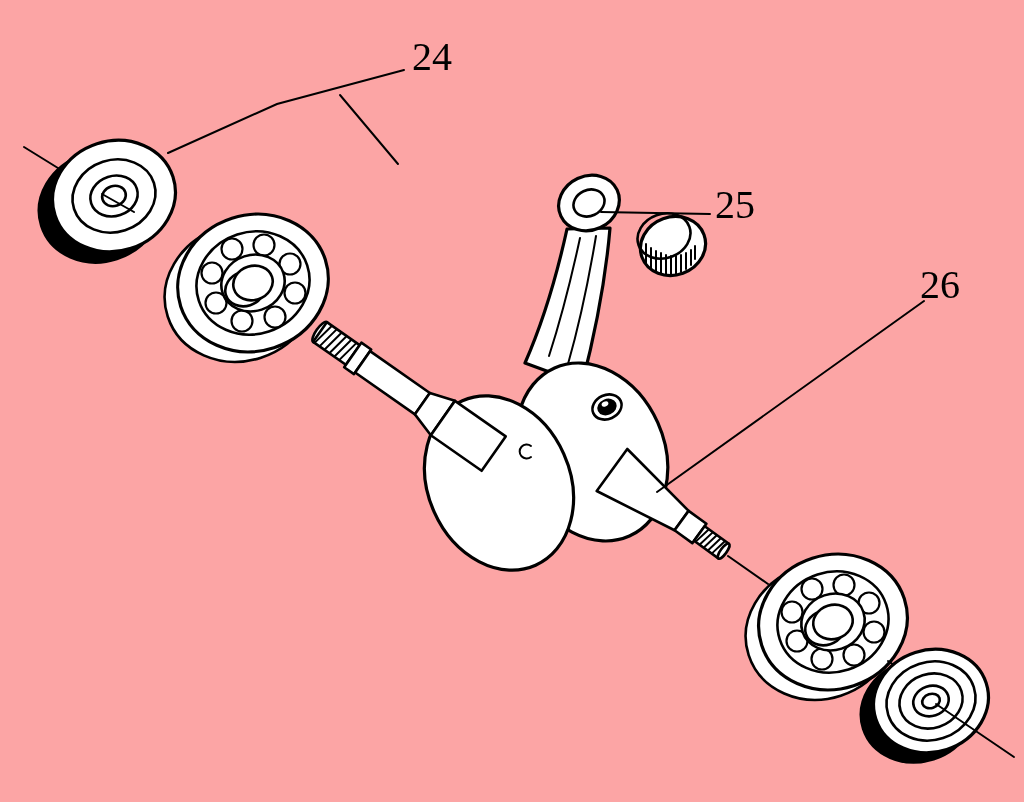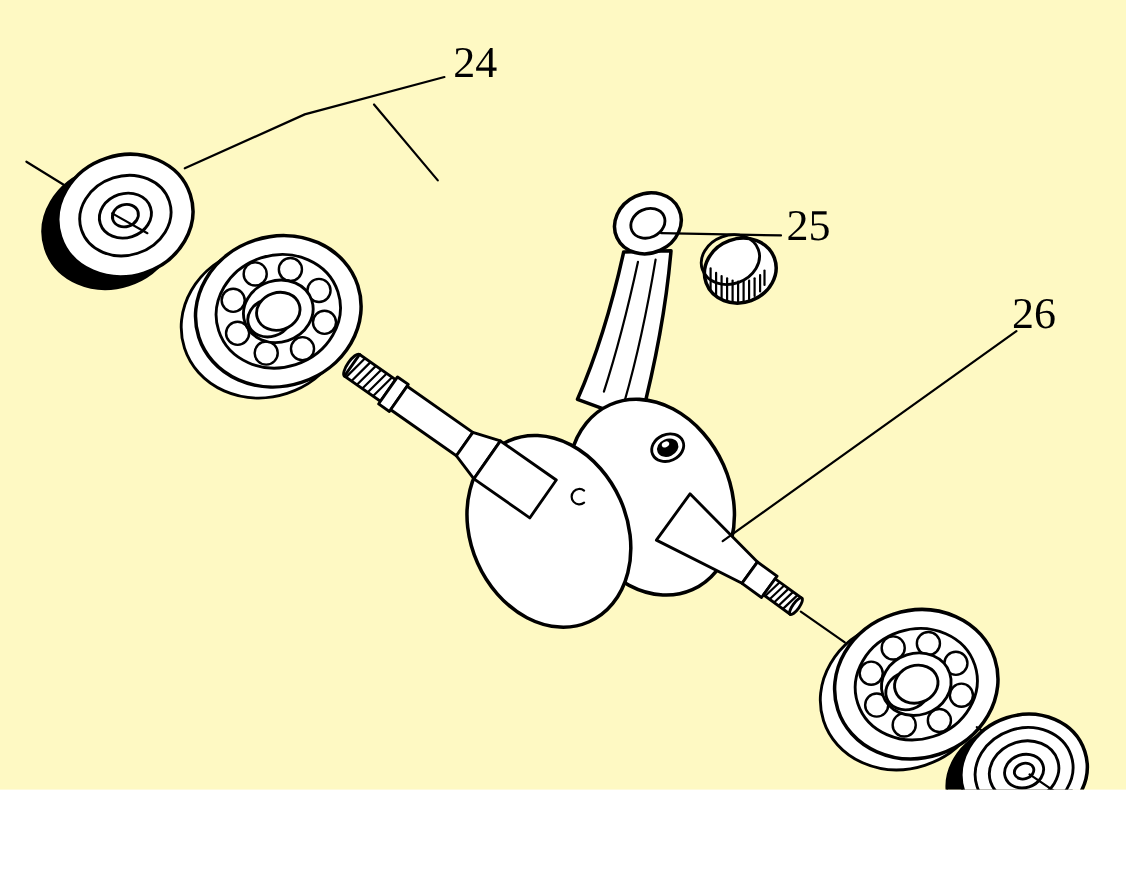--- a/index.html
+++ b/index.html
@@ -1,16 +1,16 @@
 <!DOCTYPE html>
 <html><head>
 <meta charset="utf-8">
 <style>
   html,body{margin:0;padding:0;background:#ffffff;}
-  .canvas{position:relative;width:1024px;height:718px;background:#fef9c3;overflow:hidden;}
+  .canvas{position:relative;width:1024px;height:802px;background:#fca5a5;overflow:hidden;}
   svg{position:absolute;left:0;top:0;}
   .ln{fill:none;stroke:#000;stroke-width:2.6;stroke-linecap:round;stroke-linejoin:round;}
   .thin{fill:none;stroke:#000;stroke-width:2;stroke-linecap:round;}
   .fw{fill:#fff;stroke:#000;stroke-width:2.6;stroke-linejoin:round;}
   .fwT{fill:#fff;stroke:#000;stroke-width:3.2;stroke-linejoin:round;}
   .blk{fill:#000;stroke:#000;stroke-width:2;}
   .lbl{font-family:"Liberation Serif","DejaVu Serif",serif;font-size:40px;fill:#000;}
 </style>
 </head>
 <body>

